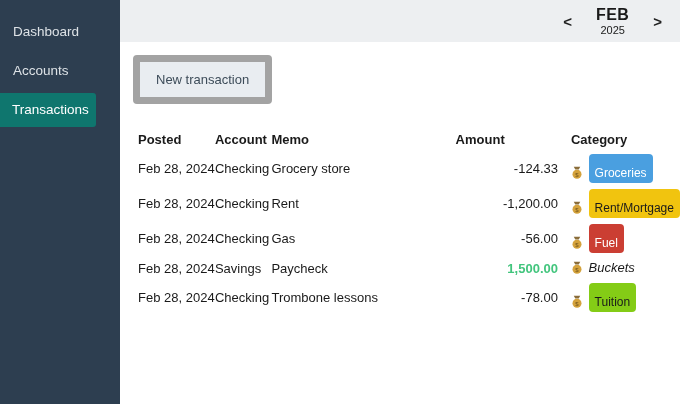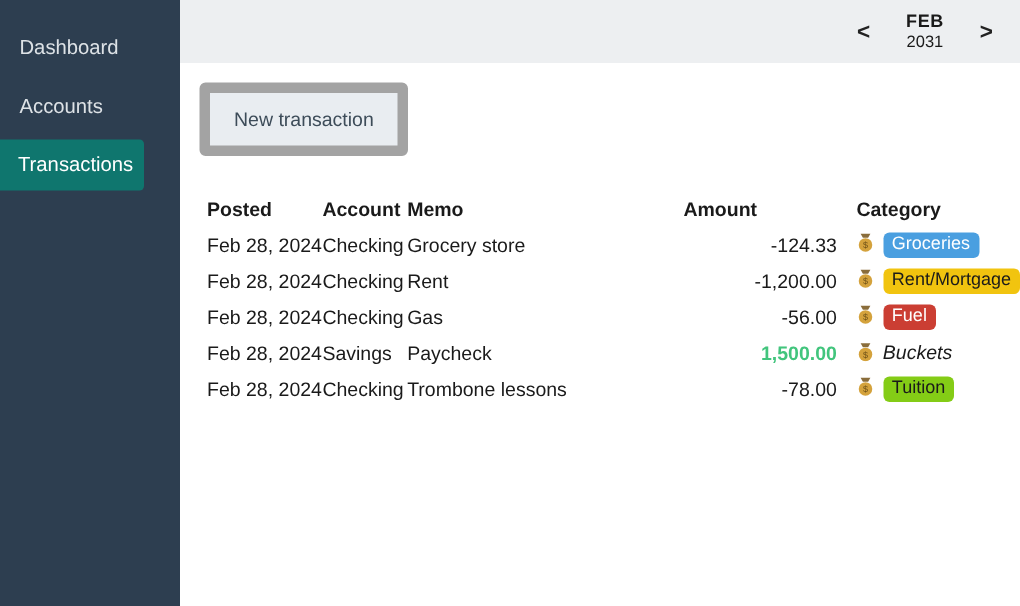--- a/index.html
+++ b/index.html
@@ -15,39 +15,39 @@
   .side-item.active { background:#0f766e; color:#ffffff;padding-left:12px; }
 
   
   .content { flex:1; position:relative; background:#fff; }
   .topbar { height:42px; background:#edeff1; display:flex; align-items:center;
             justify-content:flex-end; padding-right:14px; }
   .month-nav { display:flex; align-items:center; gap:20px; }
   .chev { background:none; border:none; font-size:15px; font-weight:600; color:#222;
           cursor:pointer; font-family:inherit; padding:2px 4px; }
   .month-display { text-align:center; line-height:1.1; cursor:pointer; }
-  .month-display .month { font-size:12px; font-weight:700; color:#1a1a1a; letter-spacing:.4px; }
+  .month-display .month { font-size:16px; font-weight:700; color:#1a1a1a; letter-spacing:.4px; }
   .month-display .year  { font-size:11px; color:#1a1a1a; }
 
   .new-btn { margin:13px 0 0 13px; padding:10px 16px; background:#e9edf1;
              border:7px solid #a3a3a3; border-radius:4px; font-size:13px; color:#3d4c59;
              font-family:inherit; cursor:pointer; }
 
   
   .tx-table { margin:26px 0 12px 18px; border-collapse:collapse; table-layout:fixed; }
   .tx-table th { text-align:left; font-size:13px; font-weight:700; color:#1a1a1a; padding:2px 0 4px; }
   .tx-table td { font-size:13px; color:#1a1a1a; padding:3px 0; vertical-align:middle; white-space:nowrap; }
   .col-posted  { width:77px; }
   .col-account { width:57px; }
   .col-memo    { width:200px; }
   .col-amount  { width:112px; }
   .col-cat     { width:108px; }
   .amount { text-align:right; }
   .cat { padding-left:13px !important; }
-  .badge { display:inline-block; padding:0 6px 2px; border-radius:4px; font-size:12px;
+  .badge { display:inline-block; padding:12px 6px 2px; border-radius:4px; font-size:12px;
            line-height:15px; cursor:pointer; }
   .badge.income-plain { background:none !important; color:#1a1a1a !important; font-style:italic;
                         padding:1px 0 2px; font-size:13px; cursor:default; }
   .cat-icon { display:inline-block; vertical-align:-2px; margin-right:2px; }
 </style>
 </head>
 <body>
 
 <div class="app">
 
@@ -57,21 +57,21 @@
     <div class="side-item active">Transactions</div>
   </div>
 
   <div class="content">
 
     <div class="topbar">
       <div class="month-nav">
         <button class="chev">&lt;</button>
         <div class="month-display">
           <div class="month">FEB</div>
-          <div class="year">2031</div>
+          <div class="year">2025</div>
         </div>
         <button class="chev">&gt;</button>
       </div>
     </div>
 
     <button class="new-btn">New transaction</button>
 
     <table class="tx-table">
       <colgroup>
         <col class="col-posted">

